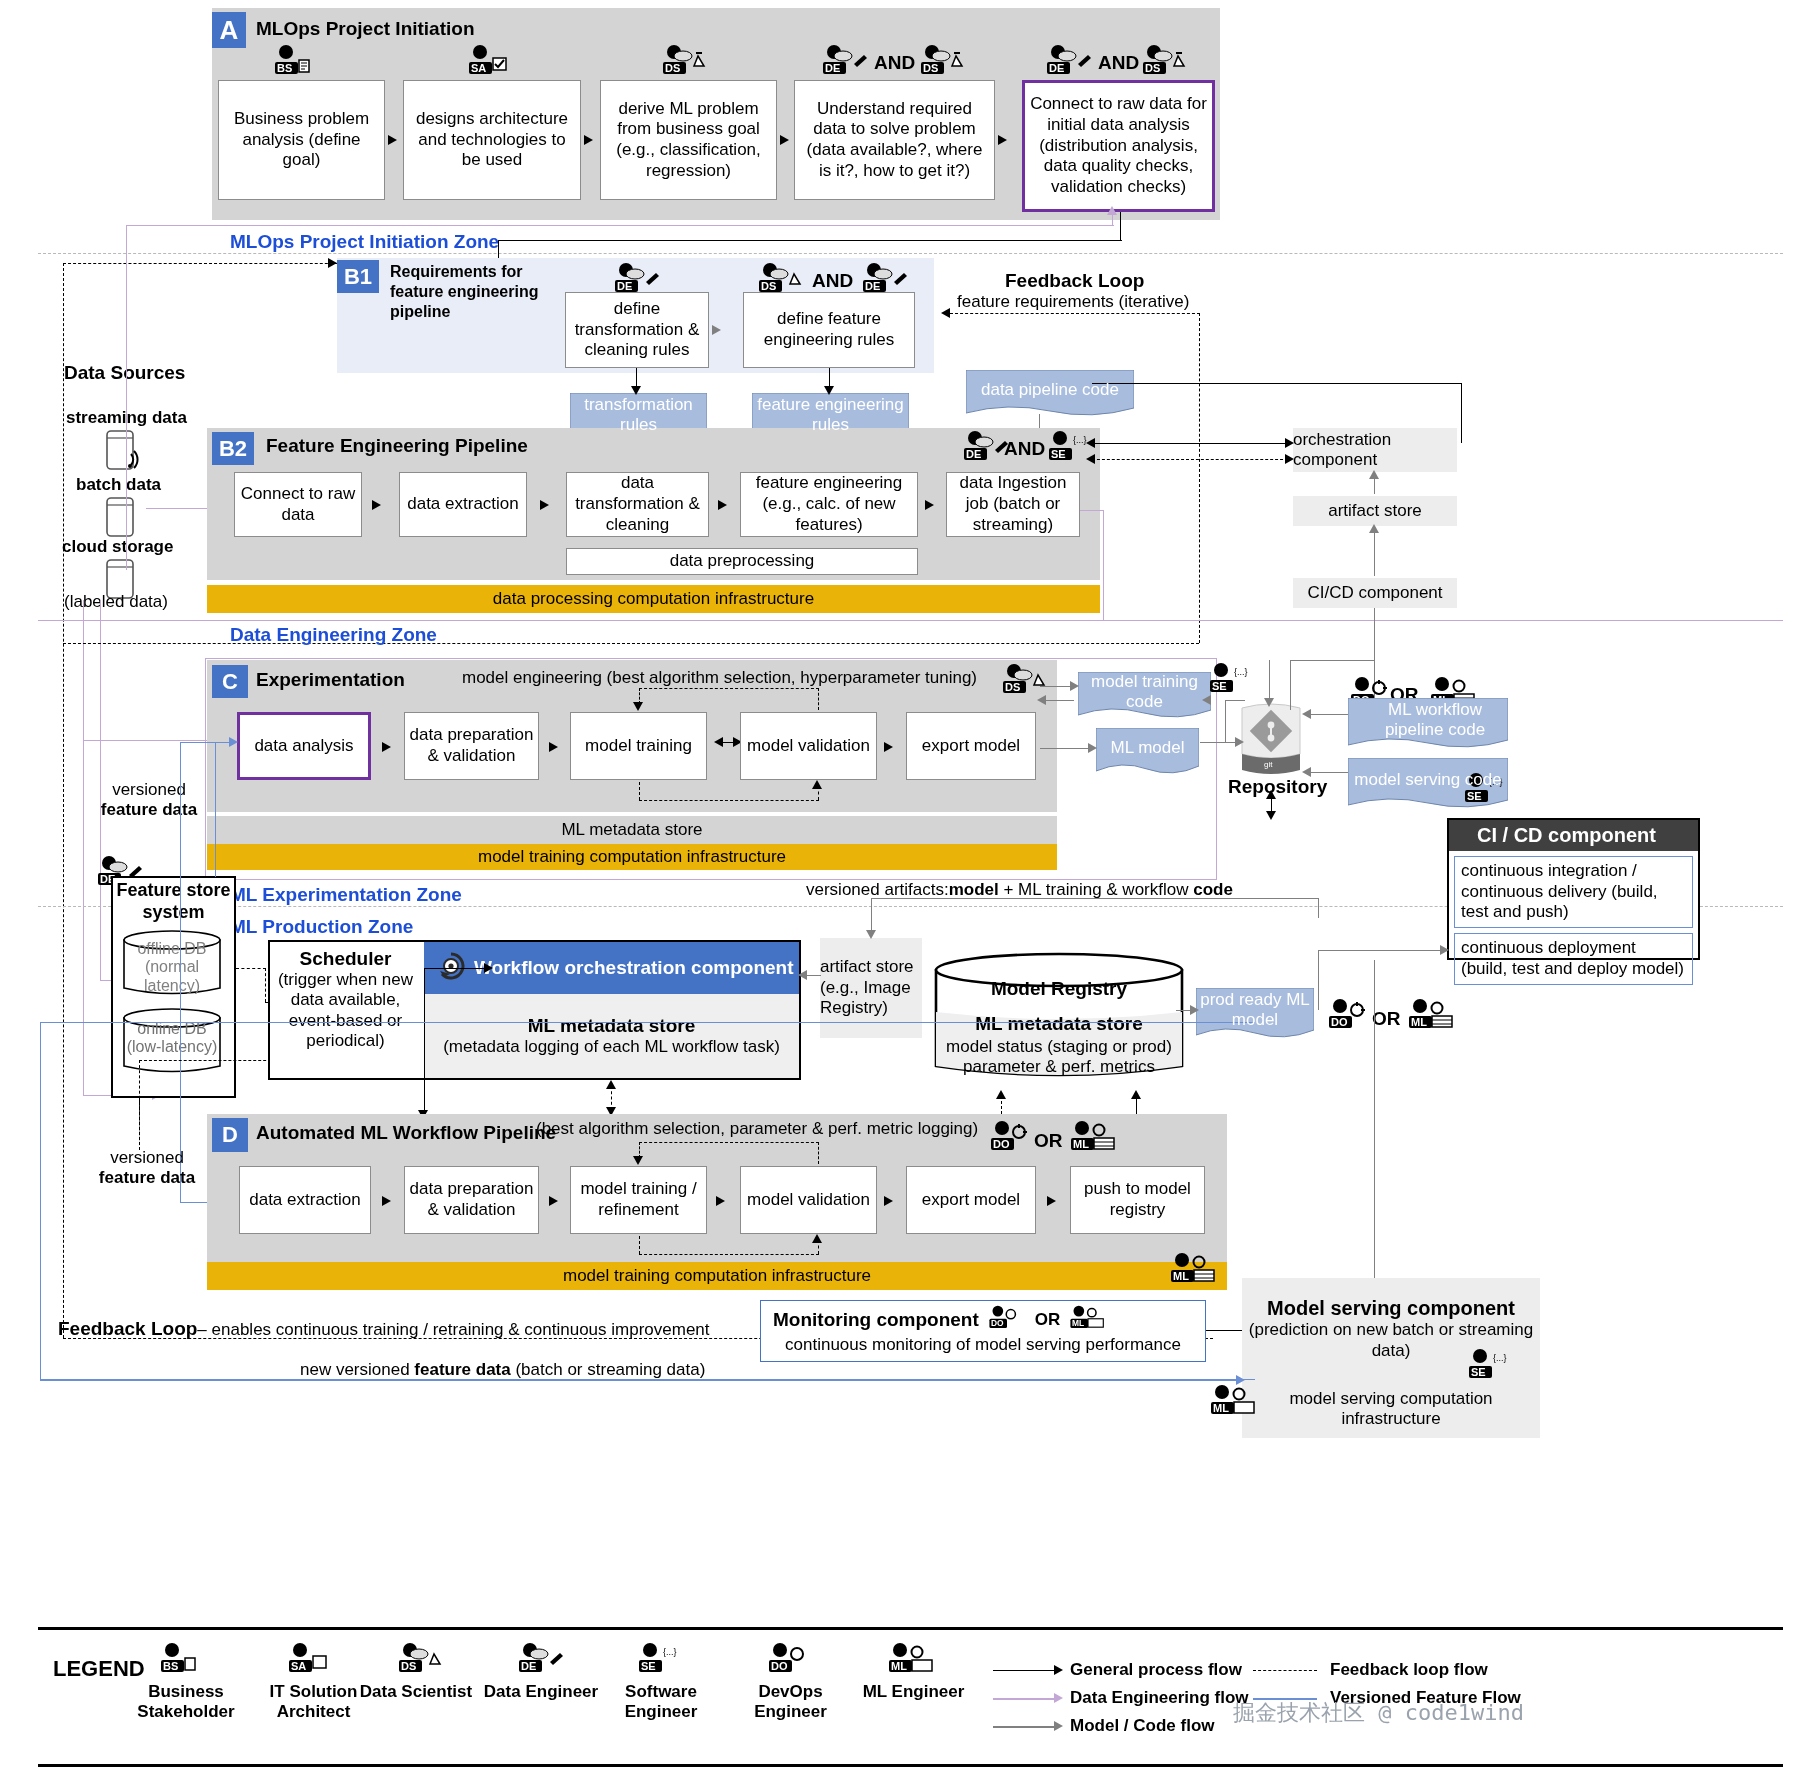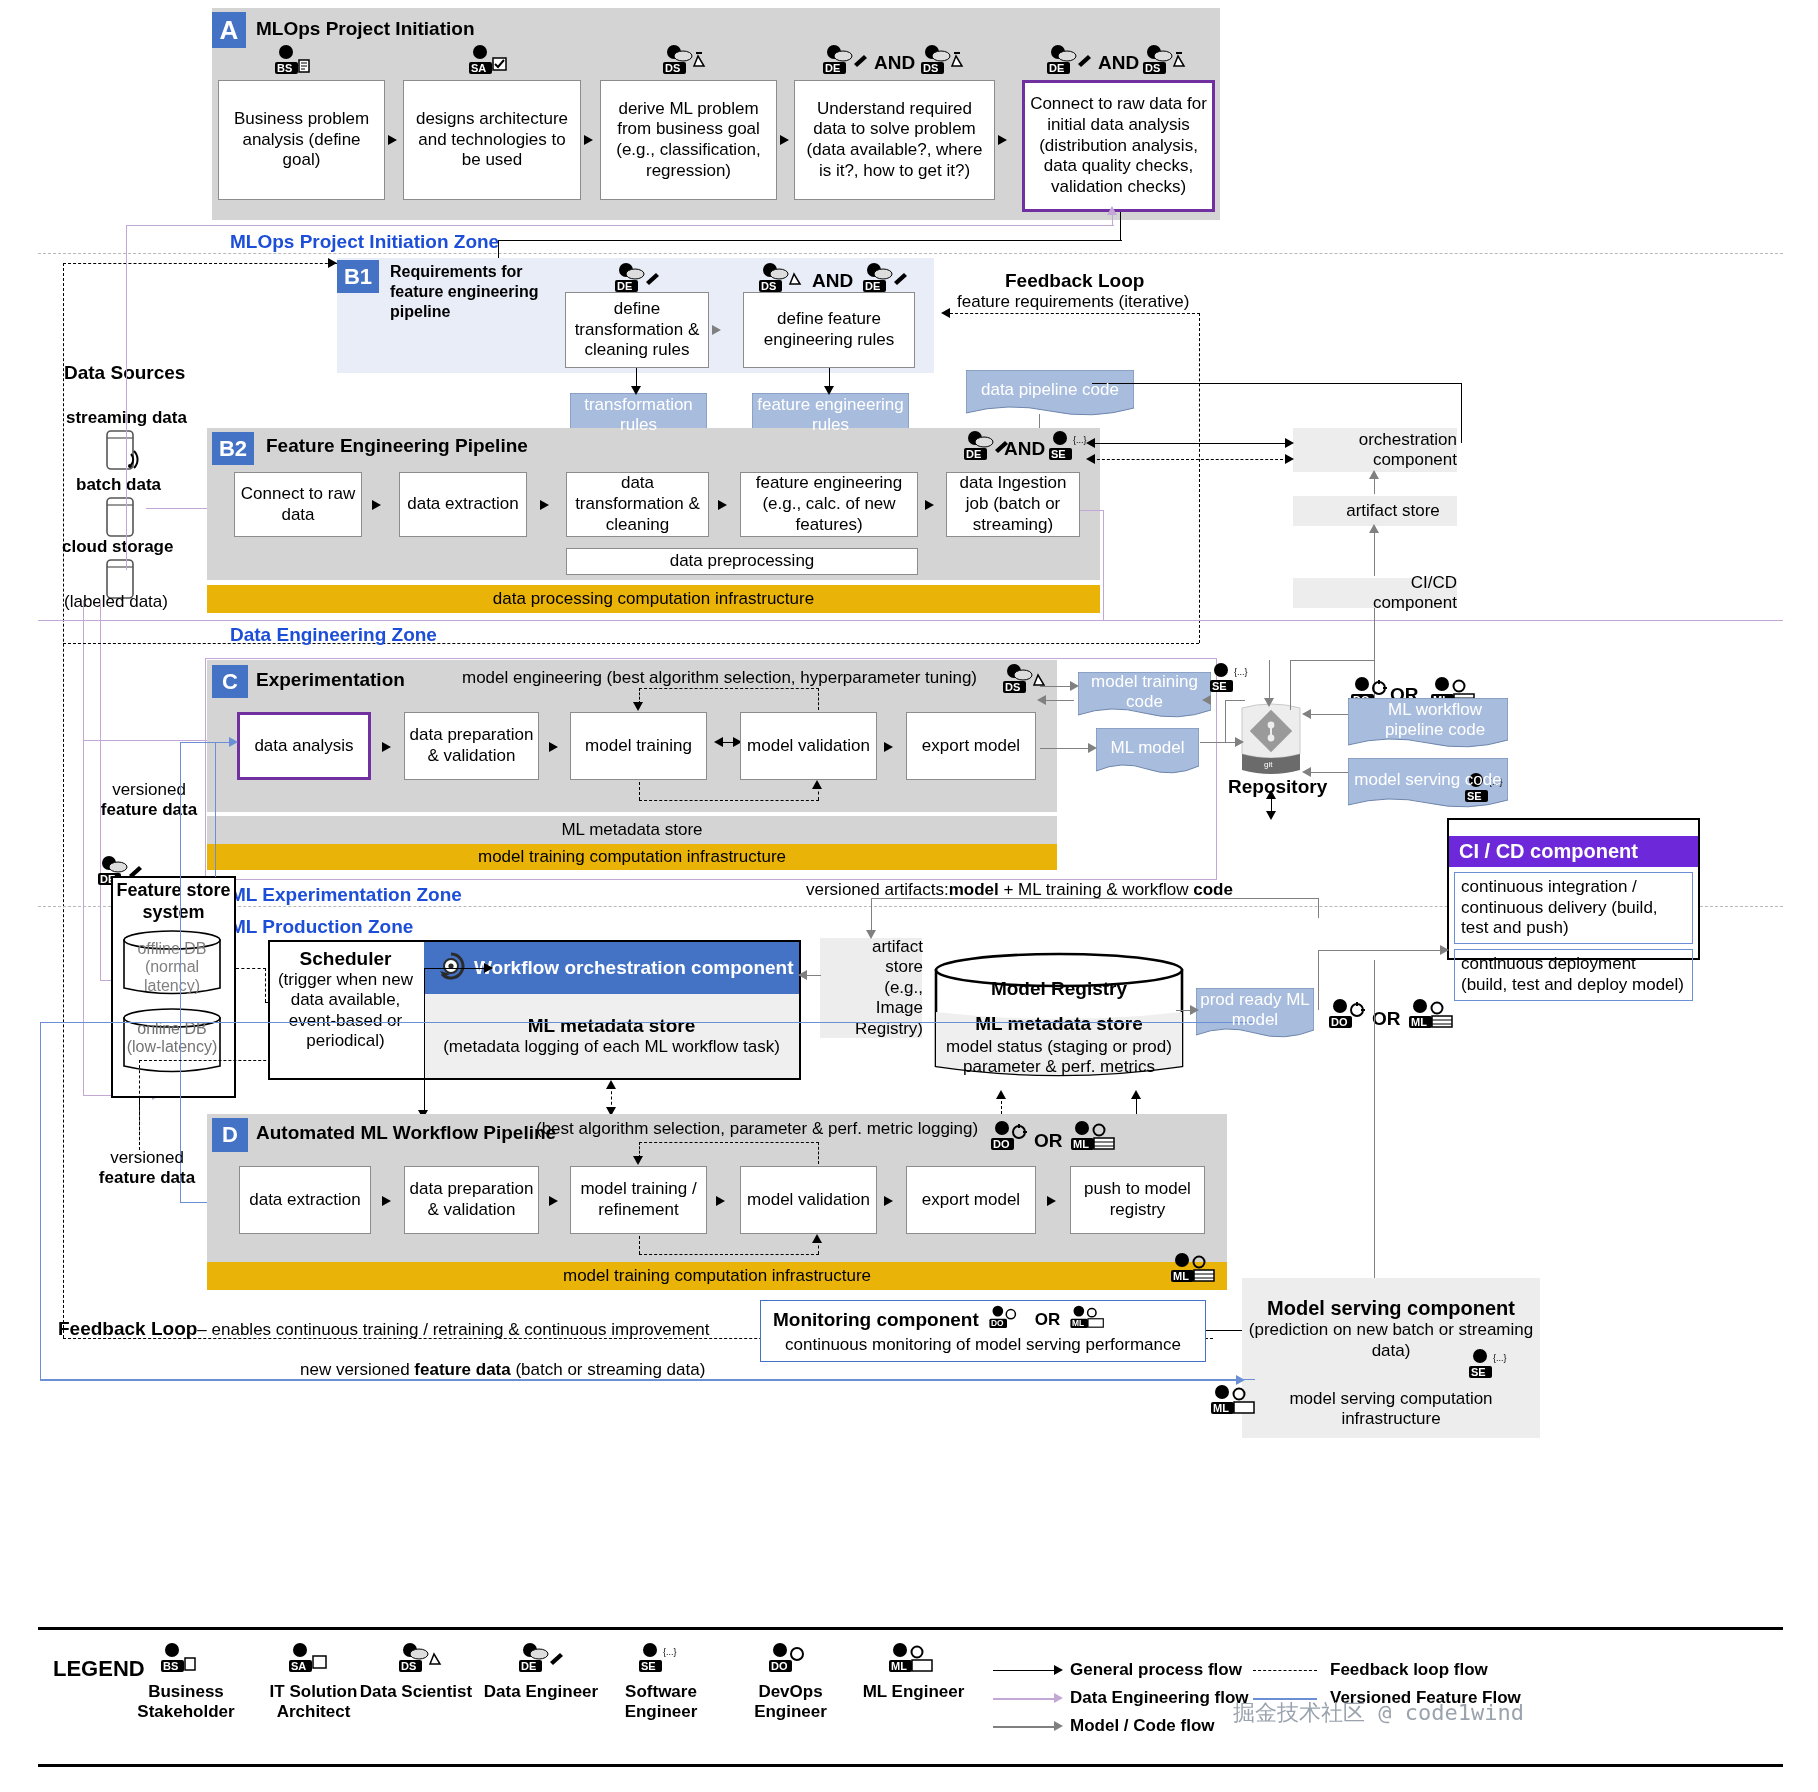--- a/index.html
+++ b/index.html
@@ -25,21 +25,21 @@
   }
   .zone.lite { background:#ededed; }
   .zone.b1 { background:#e8edf7; }
   .tagsq {
     background:#4472c4; color:#fff; font-weight:bold; font-size:26px;
     display:flex; align-items:center; justify-content:center;
   }
   .ztitle { font-weight:bold; font-size:19px; }
   .zlabel { color:#1d4ed8; font-weight:bold; font-size:19px; }
   .infra { background:#eab308; font-size:17px; display:flex;align-items:center;justify-content:center;}
-  .greybox { background:#ededed; display:flex;align-items:center;justify-content:center;text-align:right;font-size:17px;line-height:1.2;padding-left:36px;}
+  .greybox { background:#ededed; display:flex;align-items:center;justify-content:center;text-align:left;font-size:17px;line-height:1.2;}
   
   .artifact {
     position:absolute; color:#fff; font-size:17px; line-height:1.2;
     display:flex; align-items:center; justify-content:center; text-align:center;
   }
   .artifact .shape {
     position:absolute; left:0; top:0; width:100%; height:100%; z-index:0;
   }
   .artifact .txt { position:relative; z-index:1; padding:0 4px 8px; }
   
@@ -65,21 +65,21 @@
   .role svg { display:block; }
   .inline-and { position:absolute; font-weight:bold; font-size:19px; }
   
   #legend { position:absolute; left:38px; top:1627px; width:1745px; height:140px;
             border-top:3px solid #000; border-bottom:3px solid #000; }
   .lg-role { position:absolute; text-align:center; font-weight:bold; font-size:17px; line-height:1.2; }
   .lg-txt { position:absolute; font-weight:bold; font-size:17px; }
   .wm { position:absolute; color:#9aa3ad; font-size:22px; font-family:"DejaVu Sans Mono", monospace; }
   .lbl { position:absolute; font-size:17px; line-height:1.2; }
   .lbl.b { font-weight:bold; }
-  .ci-hdr { background:#6d28d9; color:#fff; font-weight:bold; font-size:20px; padding:4px 10px;margin-top:16px;}
+  .ci-hdr { background:#404040; color:#fff; font-weight:bold; font-size:20px; padding:4px 28px;}
   .ci-body { border:1.3px solid #6b8fd4; margin:5px; font-size:17px; line-height:1.22; padding:4px 6px;}
   .wf-hdr { background:#4472c4; color:#fff; font-weight:bold; font-size:19px;
             display:flex;align-items:center;gap:8px;padding-left:12px;}
 </style>
 </head>
 <body>
 
 <div class="abs zone" style="left:212px;top:8px;width:1008px;height:212px;"></div>
 <div class="abs tagsq" style="left:212px;top:12px;width:34px;height:36px;">A</div>
 <div class="abs ztitle" style="left:256px;top:18px;">MLOps Project Initiation</div>

